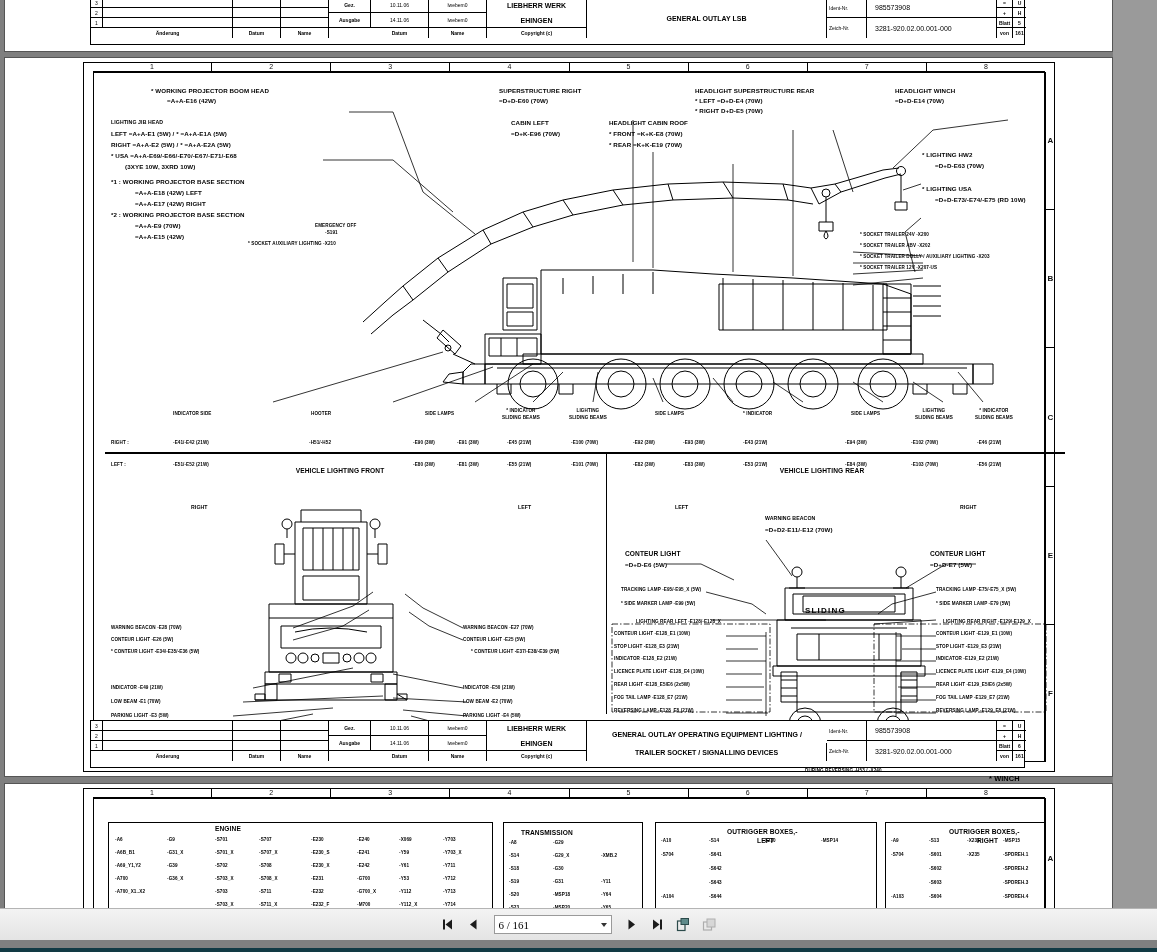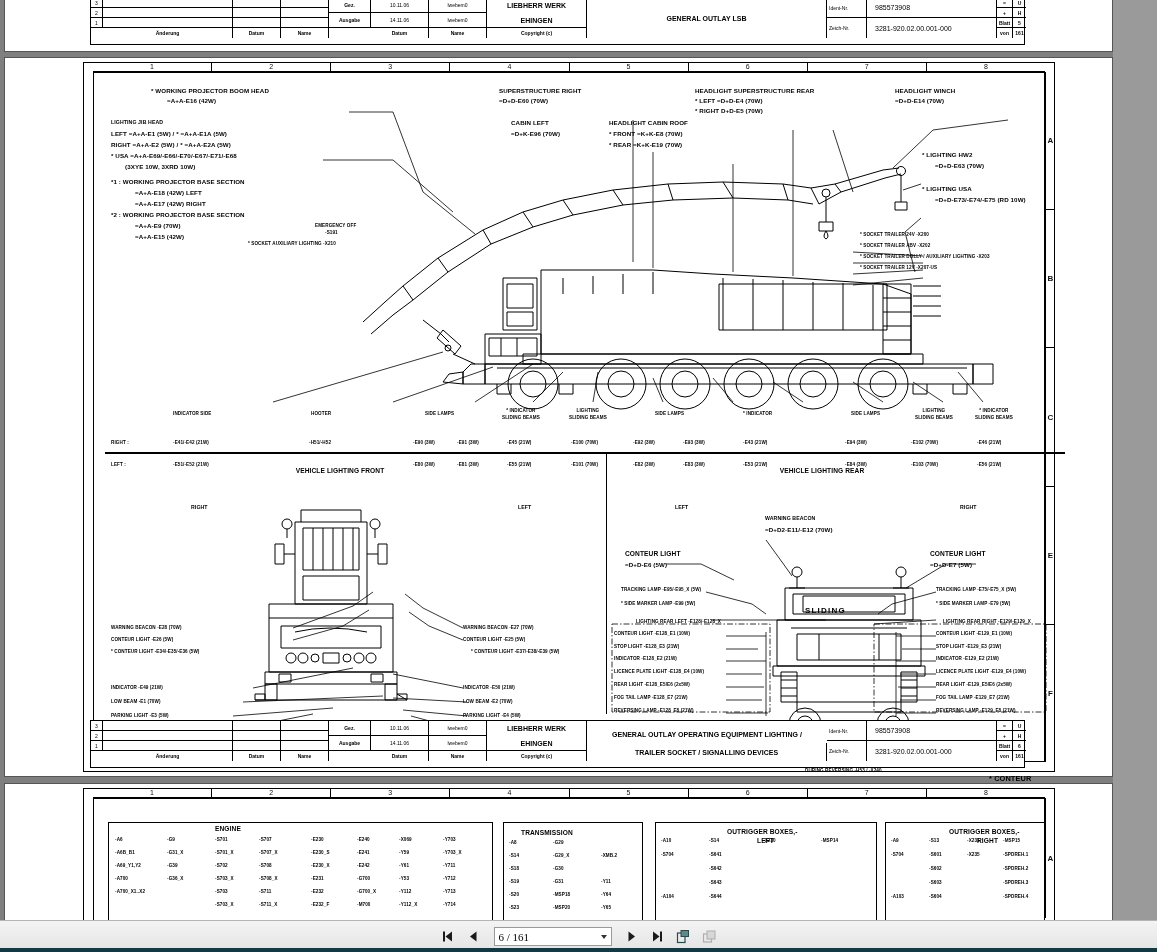--- a/index.html
+++ b/index.html
@@ -51,21 +51,21 @@
   .tb .cell.cc { justify-content: center; padding-left: 0; }
   .tb .cell.big { font-size: 7px; }
   .tb .cell.bold { font-weight: bold; }
 
   
   svg.art { position: absolute; overflow: visible; }
   svg.art * { vector-effect: non-scaling-stroke; }
 
   
   #toolbar {
-    position: absolute; left: 0; bottom: 0; width: 1157px; height: 32px;
+    position: absolute; left: 0; bottom: 12px; width: 1157px; height: 32px;
     background: linear-gradient(#f3f3f3, #e4e4e4);
     border-top: 1px solid #b4b4b4;
     display: flex; align-items: center; justify-content: center; gap: 6px;
   }
   #toolbar .btn {
     width: 20px; height: 20px; display: flex; align-items: center; justify-content: center;
     color: #1b1b1b; font-size: 12px; background: transparent; border: none; cursor: pointer;
   }
   #toolbar .btn.dim { opacity: .38; }
   .pagebox {
@@ -530,21 +530,21 @@
         <g fill="none" stroke="#000" stroke-width="0.8">
           <path d="M120 128 L160 128 M120 141 L152 141 M120 153 L160 153 M120 166 L156 166 M120 179 L158 179 M120 192 L156 192 M120 205 L162 205"></path>
           <path d="M160 124 L160 208"></path>
           <path d="M330 128 L290 128 M330 141 L296 141 M330 153 L290 153 M330 166 L294 166 M330 179 L292 179 M330 192 L294 192 M330 205 L290 205"></path>
           <path d="M290 124 L290 208"></path>
         </g>
       </svg>
 
       <div class="t xs" style="left:800px;top:702px;">* WARNING SIGNAL</div>
       <div class="t xs" style="left:800px;top:710px;">DURING REVERSING -H53 / -X240</div>
-      <div class="t hd" style="left:984px;top:716px;">* CONTEUR</div>
+      <div class="t hd" style="left:984px;top:716px;">* WINCH</div>
 
       <div class="tb" style="left:85px;top:662px;width:935px;height:48px;">
         <div class="cell cc" style="left:0;top:0;width:12px;height:10px;">3</div>
         <div class="cell cc" style="left:0;top:10px;width:12px;height:10px;">2</div>
         <div class="cell cc" style="left:0;top:20px;width:12px;height:10px;">1</div>
         <div class="cell" style="left:12px;top:0;width:130px;height:10px;"></div>
         <div class="cell" style="left:12px;top:10px;width:130px;height:10px;"></div>
         <div class="cell" style="left:12px;top:20px;width:130px;height:10px;"></div>
         <div class="cell cc bold" style="left:12px;top:30px;width:130px;height:10px;border-bottom:none;">Änderung</div>
         <div class="cell" style="left:142px;top:0;width:48px;height:10px;"></div>

